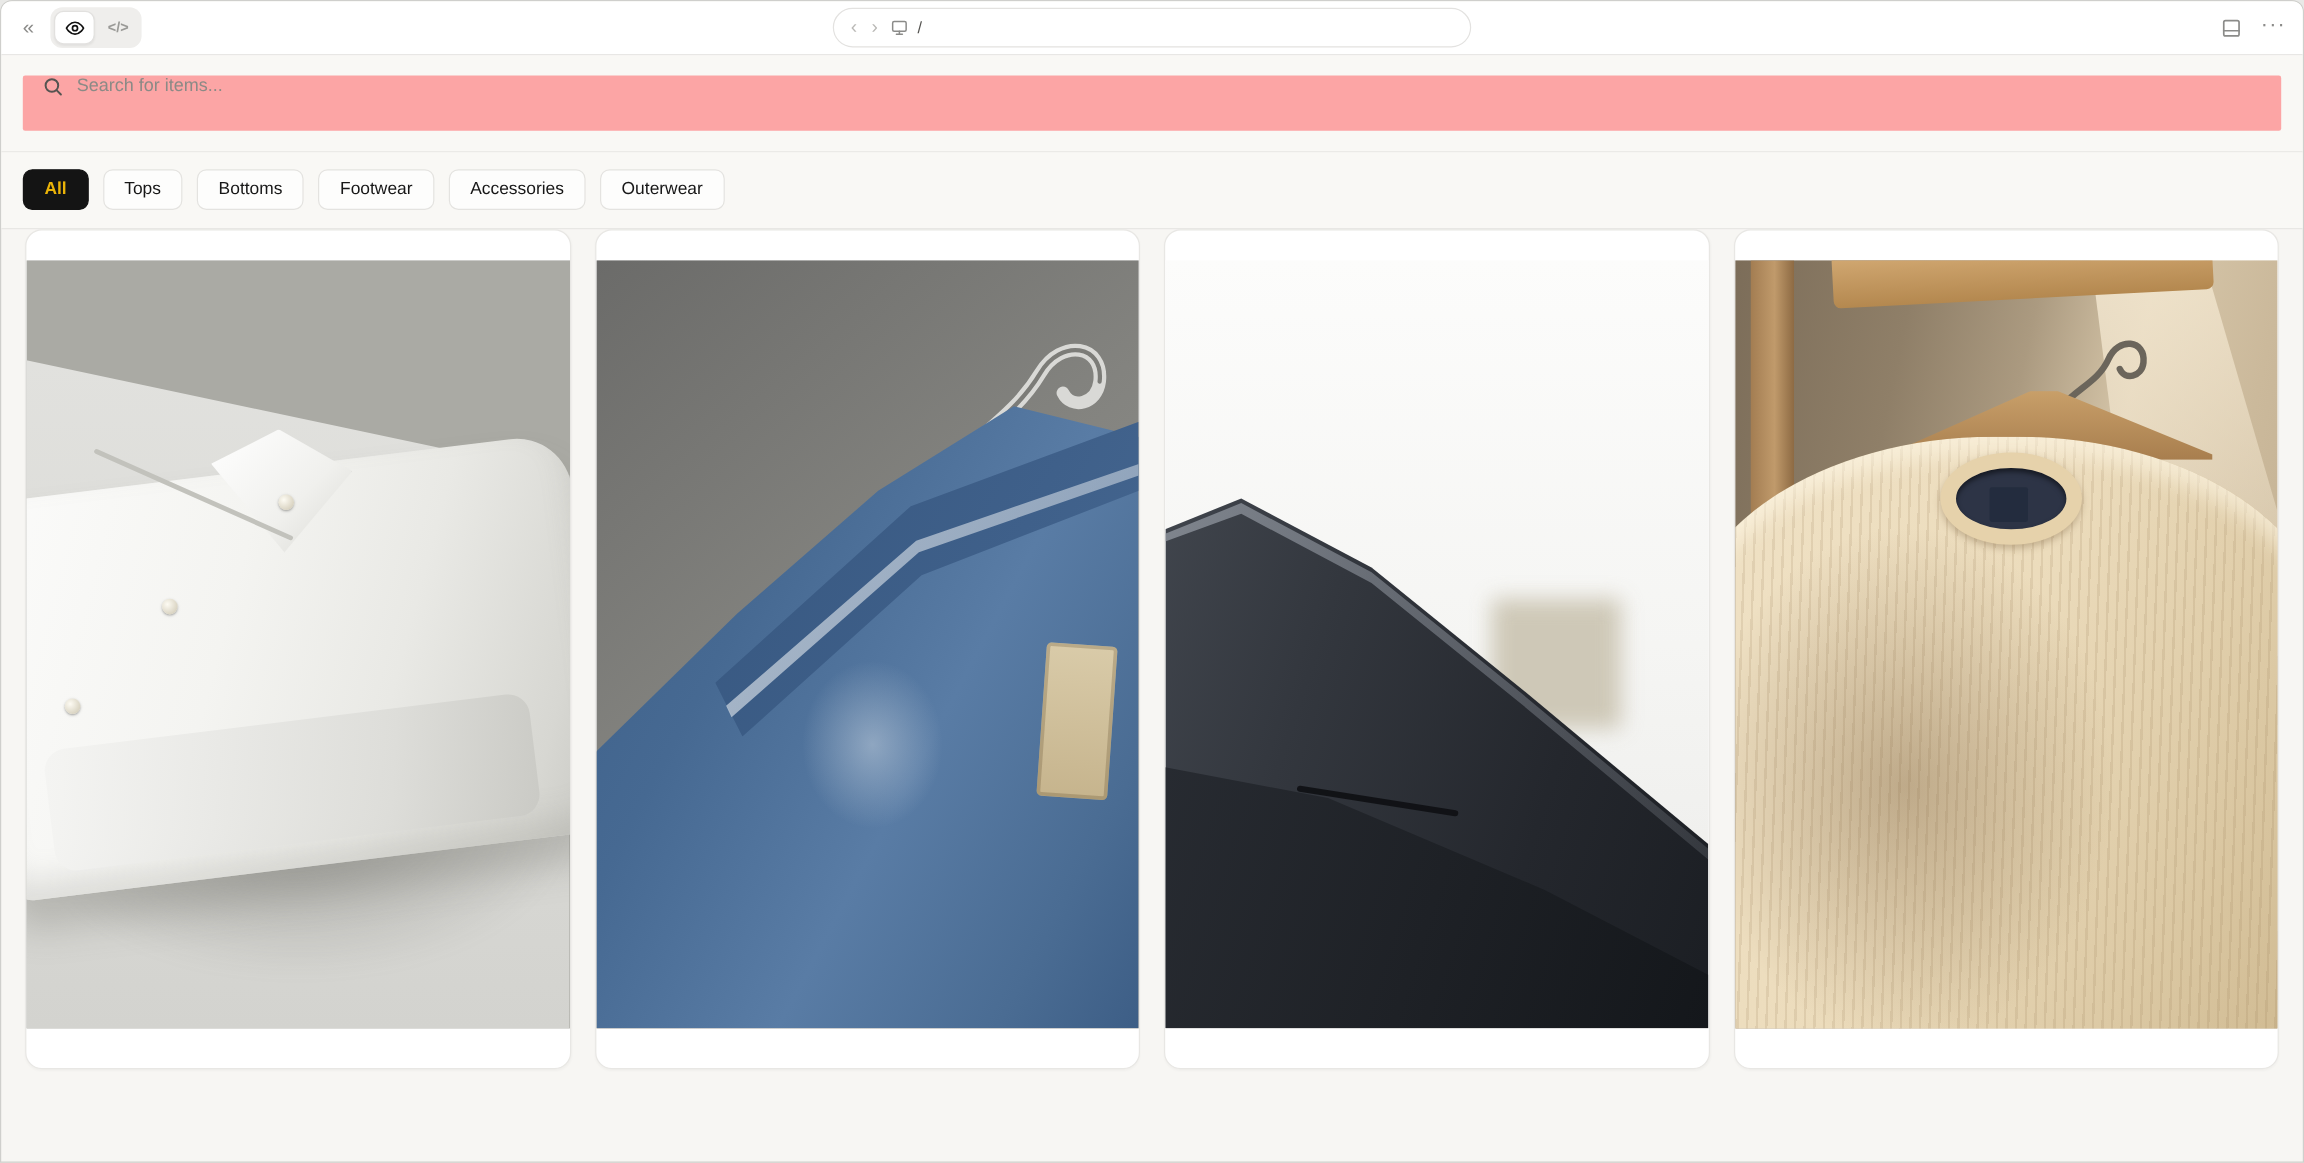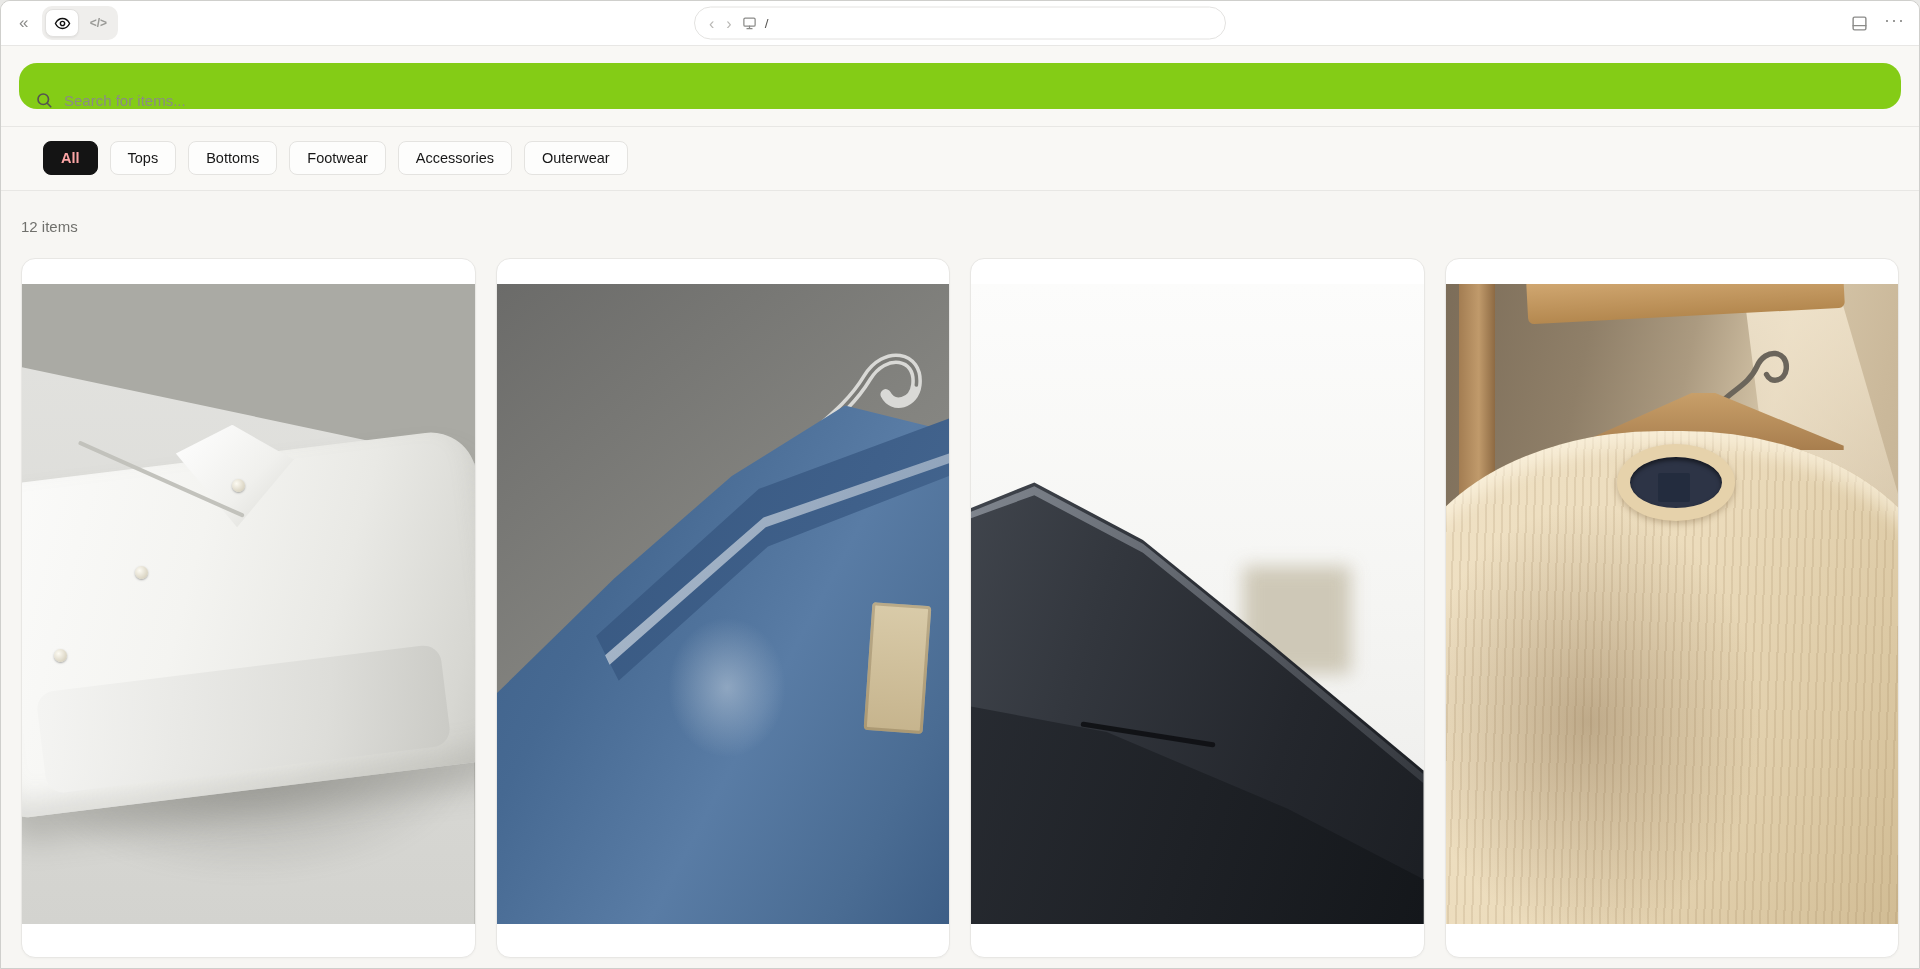--- a/index.html
+++ b/index.html
@@ -52,40 +52,40 @@
   }
   .brand{
     font-family:"Liberation Serif","DejaVu Serif",serif;
     font-size:27px; letter-spacing:1px; color:#171717; font-weight:500;
   }
   .bag-btn{ border:none; background:none; cursor:pointer; color:#171717; display:flex; }
 
   
   .search-section{ padding:17px 18px; border-bottom:1px solid #e8e7e4; background:#f9f8f5; }
   .search-box{
-    height:46px; background:#84cc16; border-radius:18px;
-    display:flex; align-items:flex-end; padding:0 16px; gap:11px;
+    height:46px; background:#fca5a5; border-radius:2px;
+    display:flex; align-items:flex-start; padding:0 16px; gap:11px;
   }
   .search-box svg{ flex:0 0 auto; color:#555451; }
   .search-input{
     flex:1; border:none; background:transparent; outline:none;
     font-size:15px; color:#333; font-family:inherit;
   }
   .search-input::placeholder{ color:#8b8a86; }
 
   
   .filter-row{
     display:flex; gap:12px; padding:14px 18px 15px; border-bottom:1px solid #e8e7e4; background:#f9f8f5;
   }
   .chip{
     height:34px; padding:0 17px; border-radius:8px; font-size:14.5px; cursor:pointer;
     background:#fdfdfc; border:1px solid #e4e3e0; color:#171717; font-family:inherit;
     display:flex; align-items:center;
   }
-  .chip.active{ background:#141414; border-color:#141414; color:#fca5a5; font-weight:700;margin-left:24px; }
+  .chip.active{ background:#141414; border-color:#141414; color:#eab308; font-weight:700; }
 
   
   .content{ padding:0 20px; }
   .items-count{ color:#70706c; font-size:15px; margin:27px 0 23px; }
   .grid{ display:grid; grid-template-columns:repeat(4,1fr); gap:20px; }
   .card{
     background:#ffffff; border:1px solid #e8e7e4; border-radius:14px;
     overflow:hidden; padding-top:25px; height:700px; cursor:pointer;
     box-shadow:0 1px 2px rgba(0,0,0,.03);
   }
@@ -284,21 +284,20 @@
   <div class="filter-row">
     <button class="chip active">All</button>
     <button class="chip">Tops</button>
     <button class="chip">Bottoms</button>
     <button class="chip">Footwear</button>
     <button class="chip">Accessories</button>
     <button class="chip">Outerwear</button>
   </div>
 
   <div class="content">
-    <div class="items-count">12 items</div>
 
     <div class="grid">
 
       <div class="card">
         <div class="card-img art-shirt" role="img" aria-label="folded white linen shirt on grey surface">
           <div class="surface"></div>
             <div class="shadow"></div>
           <div class="body"></div>
             <div class="cuff"></div>
           <div class="collar"></div>

